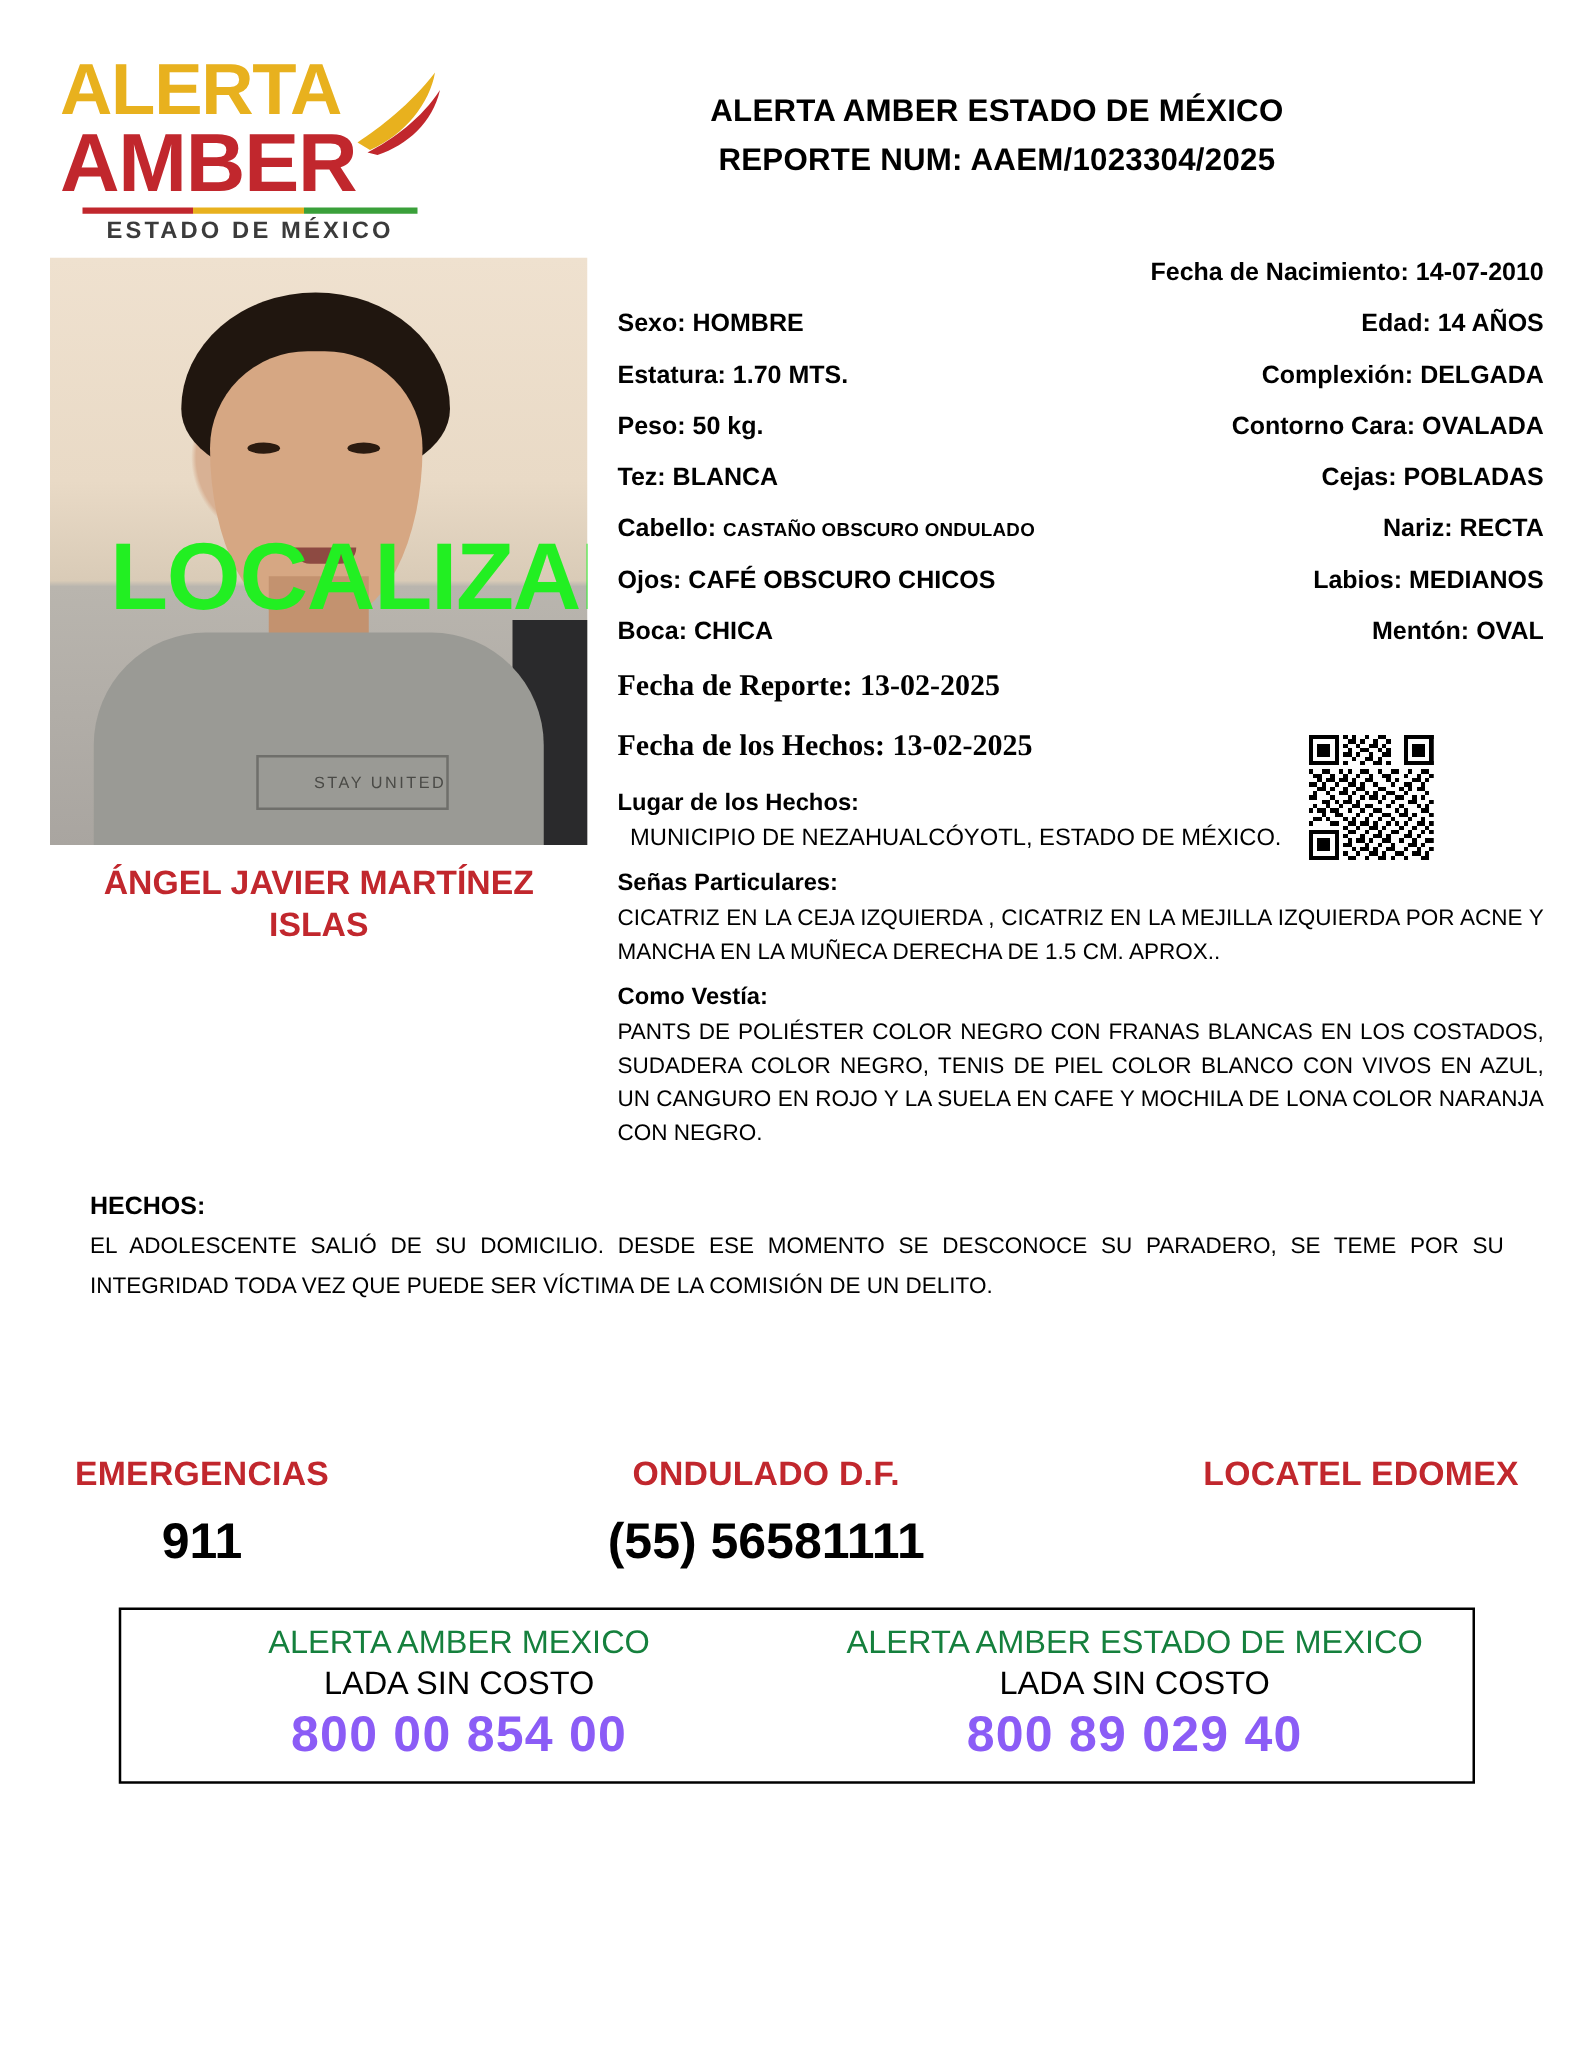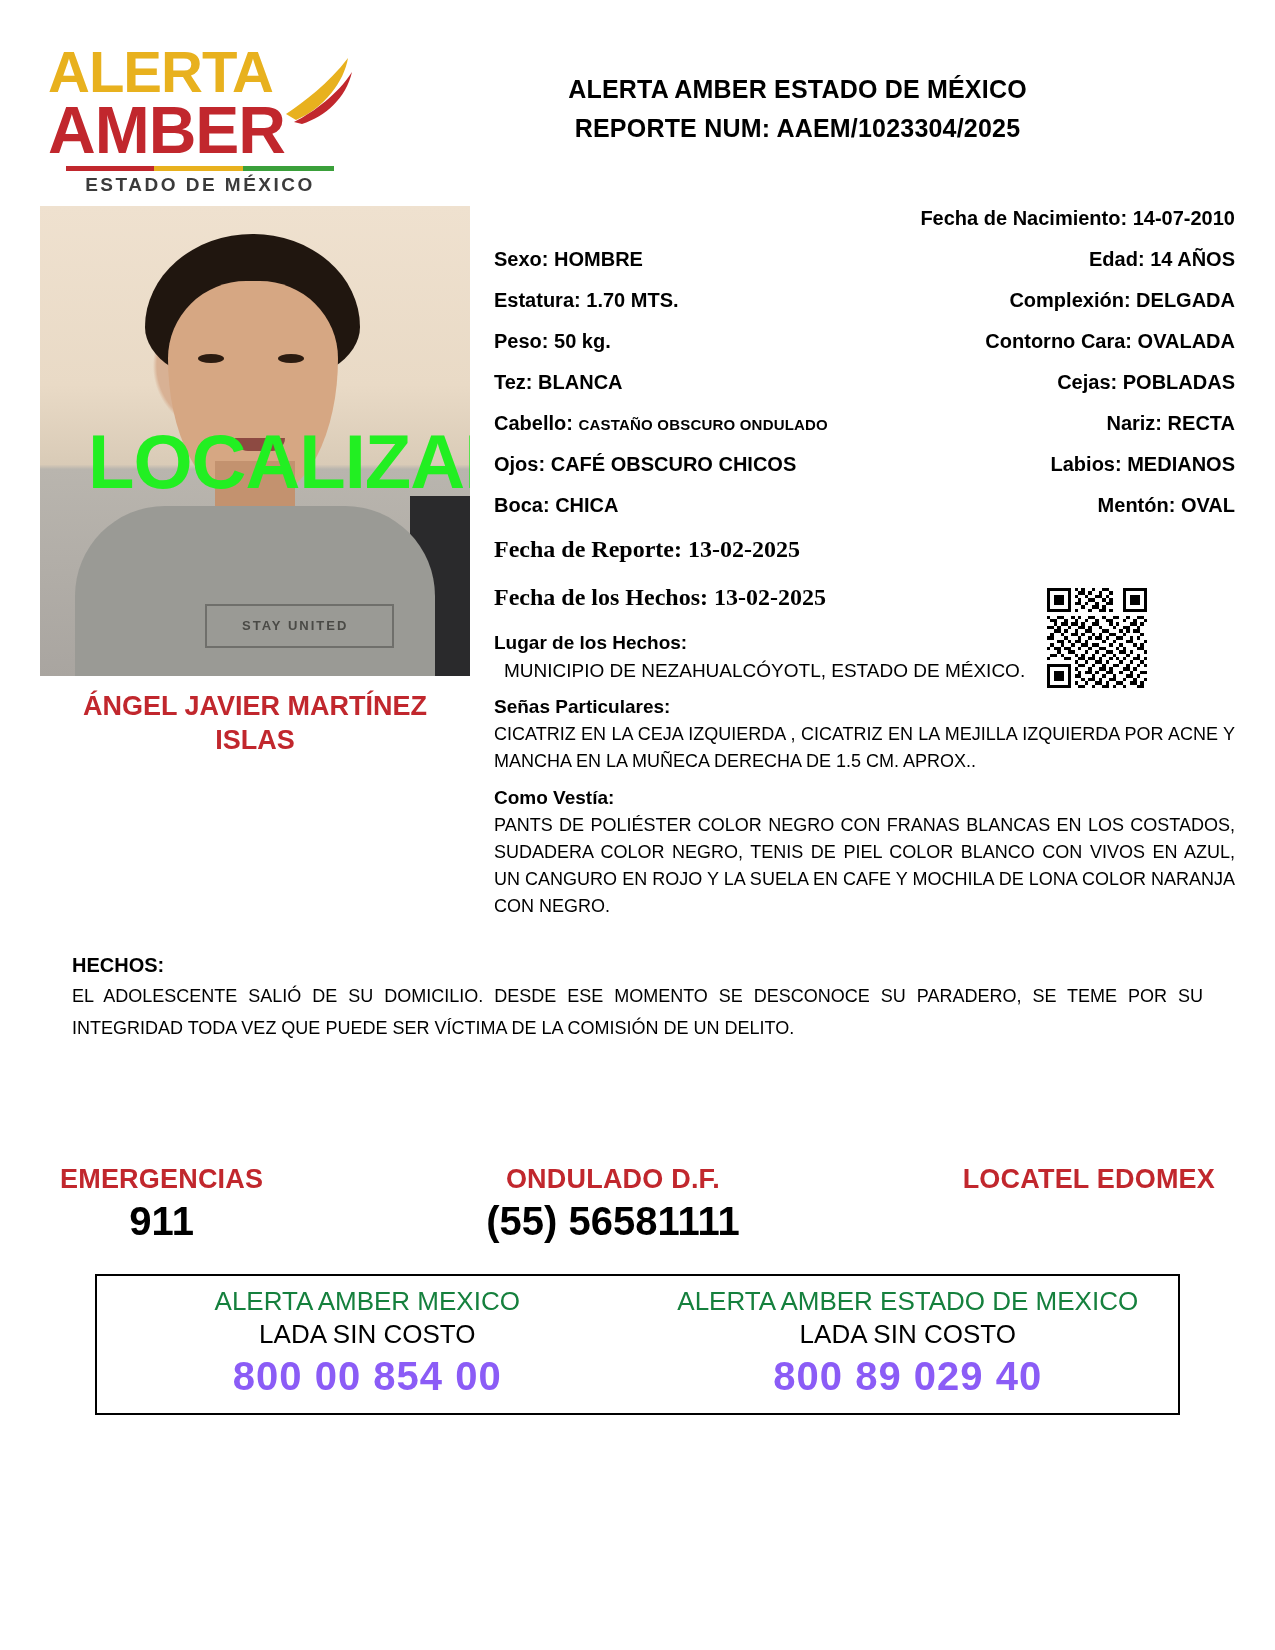--- a/index.html
+++ b/index.html
@@ -138,24 +138,23 @@
     border-radius: 90px 90px 0 0;
   }
   .ph-shirt-logo {
     position: absolute;
     left: 165px; top: 398px;
     width: 150px; height: 40px;
     border: 2px solid #6f6f6b;
     color:#4a4a46;
     font-size: 13px;
     letter-spacing: 2px;
-    text-align:left;
+    text-align:right;
     line-height:40px;
-    font-weight:bold;
-    padding-left:35px;
+    font-weight:normal;
   }
   .ph-dark-right {
     position: absolute;
     right: 0; top: 290px;
     width: 60px; height: 185px;
     background: #2a2a2c;
   }
   .ph-eye-l, .ph-eye-r {
     position:absolute; width:26px; height:9px; background:#2b1b10; border-radius:50%;
   }
@@ -271,21 +270,21 @@
   .phone-col { text-align: center; }
   .phone-title {
     color: #C1272D;
     font-weight: bold;
     font-size: 27px;
     letter-spacing: 0.2px;
   }
   .phone-num {
     font-size: 40px;
     font-weight: bold;
-    margin-top: 4px;
+    margin-top: 16px;
   }
 
   
   .footer-box {
     margin: 30px 95px 0 95px;
     border: 2px solid #000;
     display: flex;
   }
   .footer-half {
     flex: 1;

